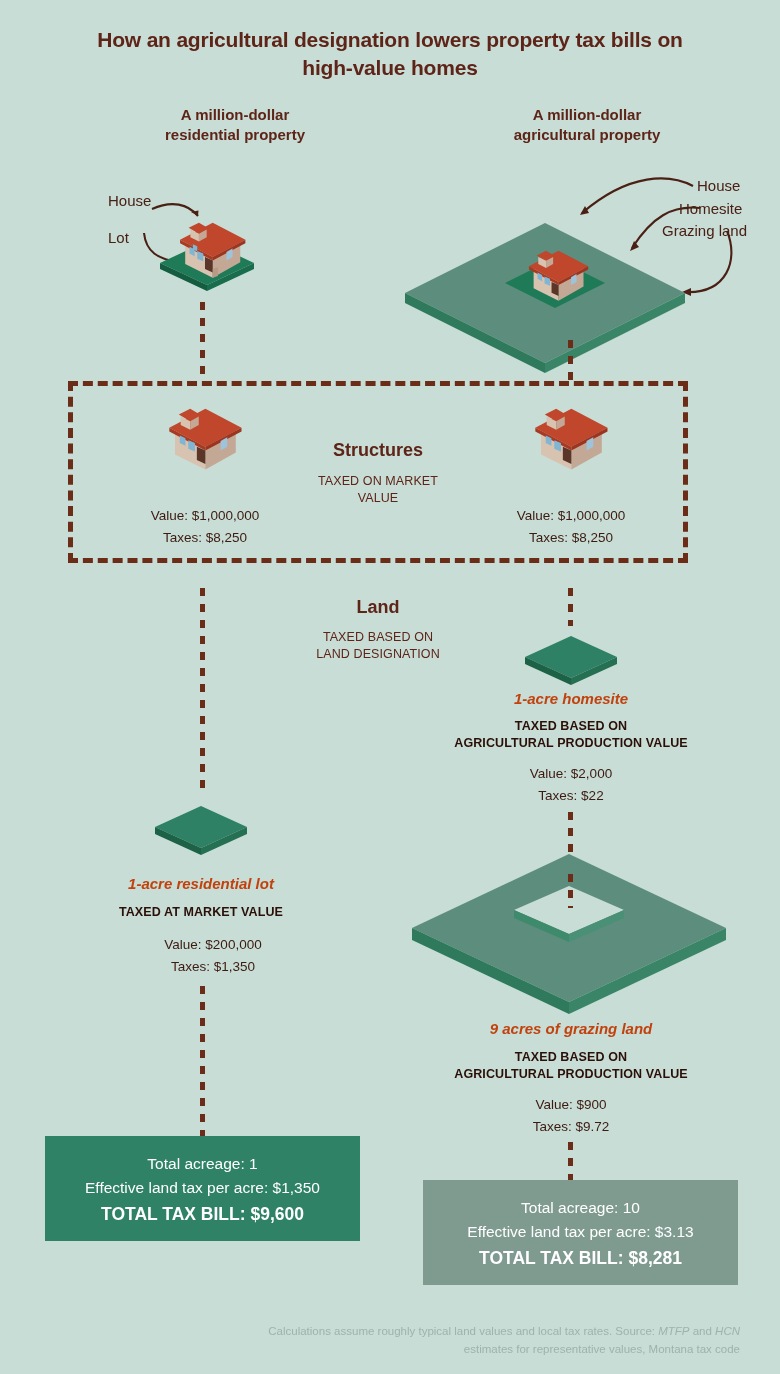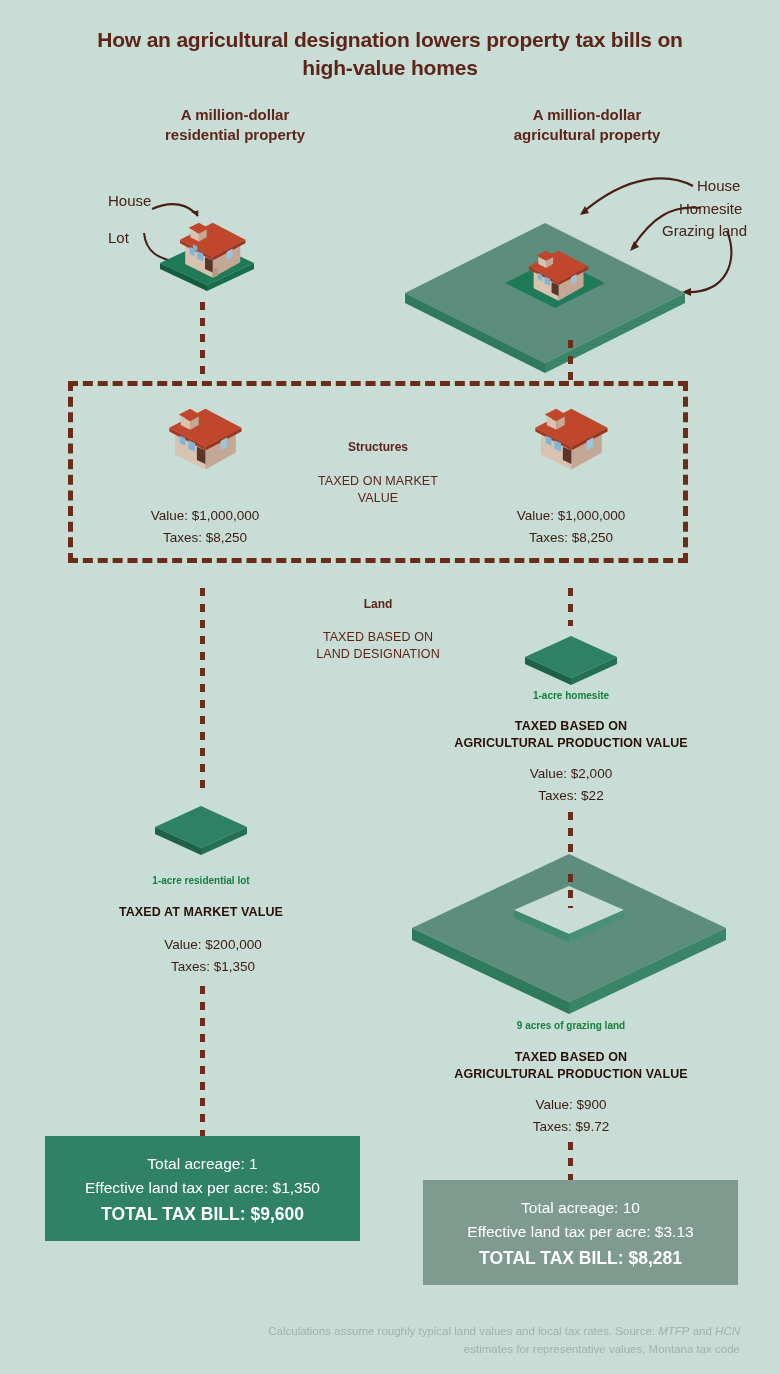--- a/index.html
+++ b/index.html
@@ -20,28 +20,28 @@
   }
   .col-head{
     font-size:15px;font-weight:bold;line-height:1.35;
     color:#5e2418;text-align:center;
   }
   .callout{
     font-size:15px;color:#4a2015;white-space:nowrap;
     font-weight:normal;
   }
   .sec-title{
-    font-size:12px;font-weight:bold;color:#5e2418;text-align:center;
+    font-size:18px;font-weight:bold;color:#5e2418;text-align:center;
   }
   .sec-sub{
     font-size:12.5px;font-weight:normal;color:#5e2418;text-align:center;
     line-height:1.35;letter-spacing:0.1px;
   }
   .parcel-name{
-    font-size:10px;font-weight:bold;color:#15803d;text-align:center;
+    font-size:15px;font-weight:bold;color:#c2410c;text-align:center;font-style:italic;
   }
   .parcel-rule{
     font-size:12.5px;font-weight:bold;color:#2b1008;text-align:center;
     line-height:1.35;letter-spacing:0.1px;
   }
   .vals{
     font-size:13.5px;color:#3d1b10;text-align:center;line-height:1.65;
   }
 
   

